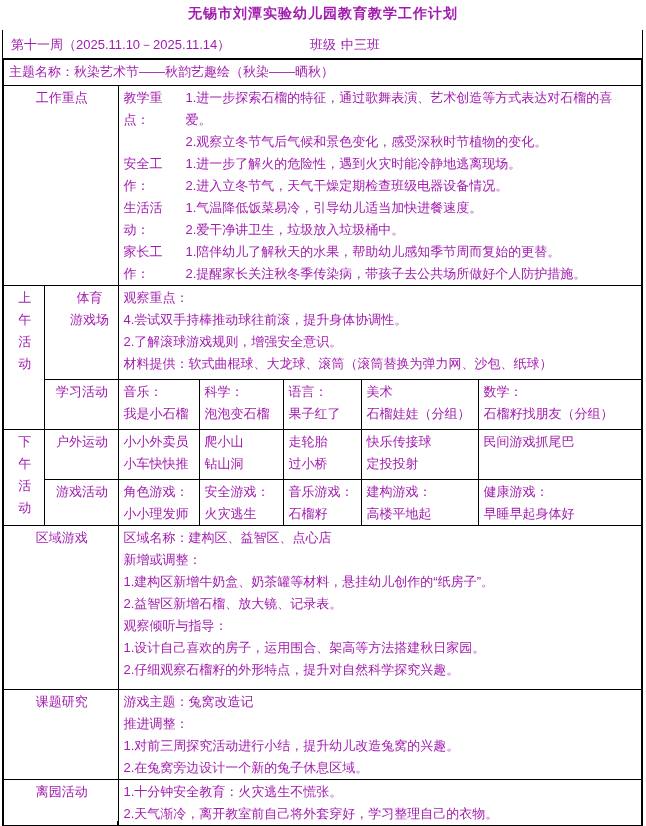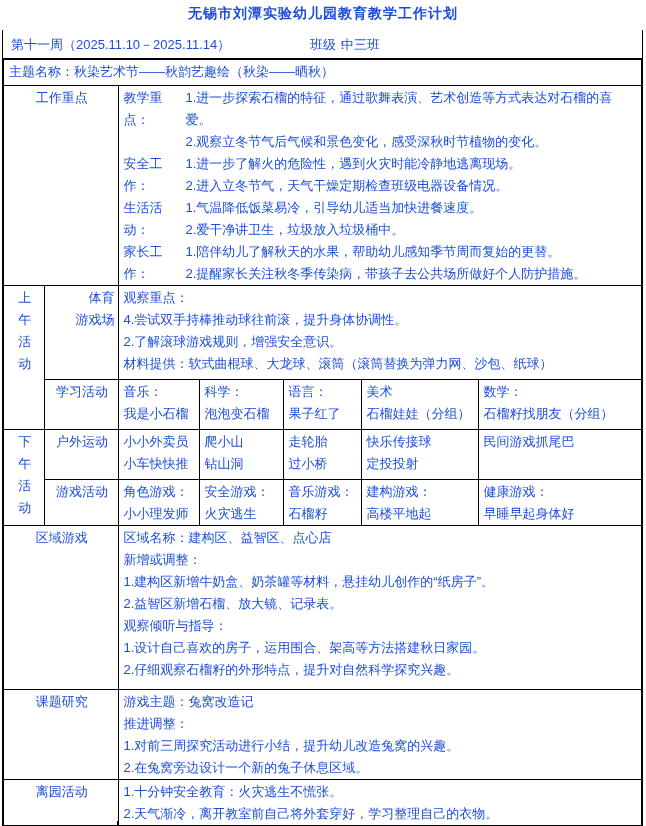--- a/index.html
+++ b/index.html
@@ -1,18 +1,18 @@
 <!DOCTYPE html>
 <html><head>
 <meta charset="utf-8">
 <style>
   html,body { margin:0; padding:0; background:#fff; }
   .page {
     position:relative; width:646px; height:826px; background:#ffffff;
-    font-family:"Liberation Sans", sans-serif; color:#1d4ed8; font-size:13px;
+    font-family:"Liberation Sans", sans-serif; color:#a21caf; font-size:13px;
     overflow:hidden;
   }
   .doc-title {
     position:absolute; top:5px; left:0; width:646px;
     text-align:center; font-weight:bold; font-size:14px; letter-spacing:1px;
   }
   .week-row {
     position:absolute; top:30px; left:2px; width:639px; height:28px;
     border-left:1px solid #000; border-right:1px solid #000;
   }
@@ -116,21 +116,21 @@
 
     <tr style="height:94px">
       <td rowspan="2" class="vlabel">
         <div class="vstack">
           <span>上</span>
           <span>午</span>
           <span>活</span>
           <span>动</span>
         </div>
       </td>
-      <td class="lbl" style="text-align:right; padding-left:20px;">
+      <td class="lbl" style="text-align:center; padding-left:20px;">
         <div>体育</div>
         <div>游戏场</div>
       </td>
       <td colspan="5">
         <div>观察重点：</div>
         <div>4.尝试双手持棒推动球往前滚，提升身体协调性。</div>
         <div>2.了解滚球游戏规则，增强安全意识。</div>
         <div>材料提供：软式曲棍球、大龙球、滚筒（滚筒替换为弹力网、沙包、纸球）</div>
       </td>
     </tr>

